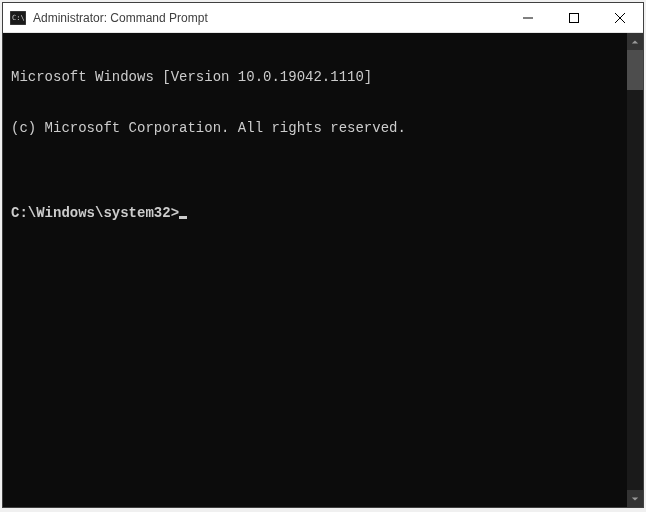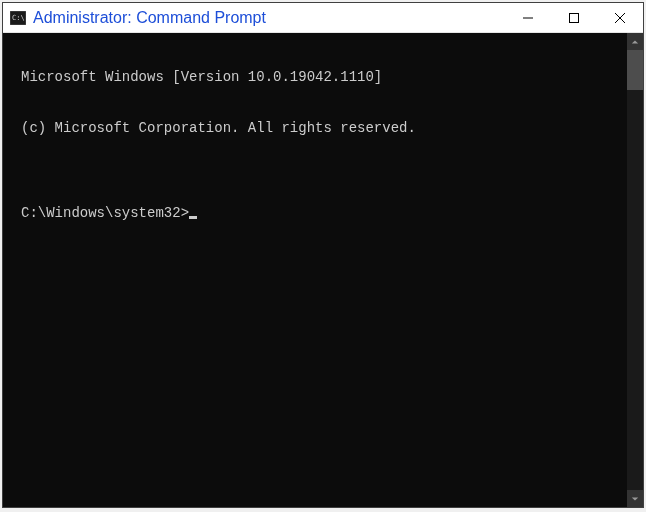--- a/index.html
+++ b/index.html
@@ -34,22 +34,22 @@
     }
     .titlebar-icon {
       width: 18px;
       height: 18px;
       margin-right: 6px;
       display: flex;
       align-items: center;
       justify-content: center;
     }
     .titlebar-title {
-      font-size: 16px;
-      color: #1d4ed8;
+      font-size: 12px;
+      color: #404040;
       flex: 1;
     }
     .window-controls {
       display: flex;
       height: 100%;
     }
     .win-btn {
       width: 46px;
       height: 100%;
       display: flex;
@@ -70,30 +70,31 @@
       background: #0c0c0c;
       position: relative;
     }
     .terminal {
       flex: 1;
       background: #0c0c0c;
       color: #cccccc;
       font-family: Consolas, "Courier New", monospace;
       font-size: 14px;
       line-height: 17px;
-      padding: 2px 18px;
+      padding: 2px 8px;
       white-space: pre;
       overflow: hidden;
     }
     .terminal-line {
       display: block;
     }
     .prompt-line {
       display: flex;
       align-items: baseline;
+      font-weight: bold;
     }
     .cursor {
       display: inline-block;
       width: 8px;
       height: 3px;
       background: #cccccc;
       margin-left: 0;
       vertical-align: baseline;
       position: relative;
       top: 2px;

